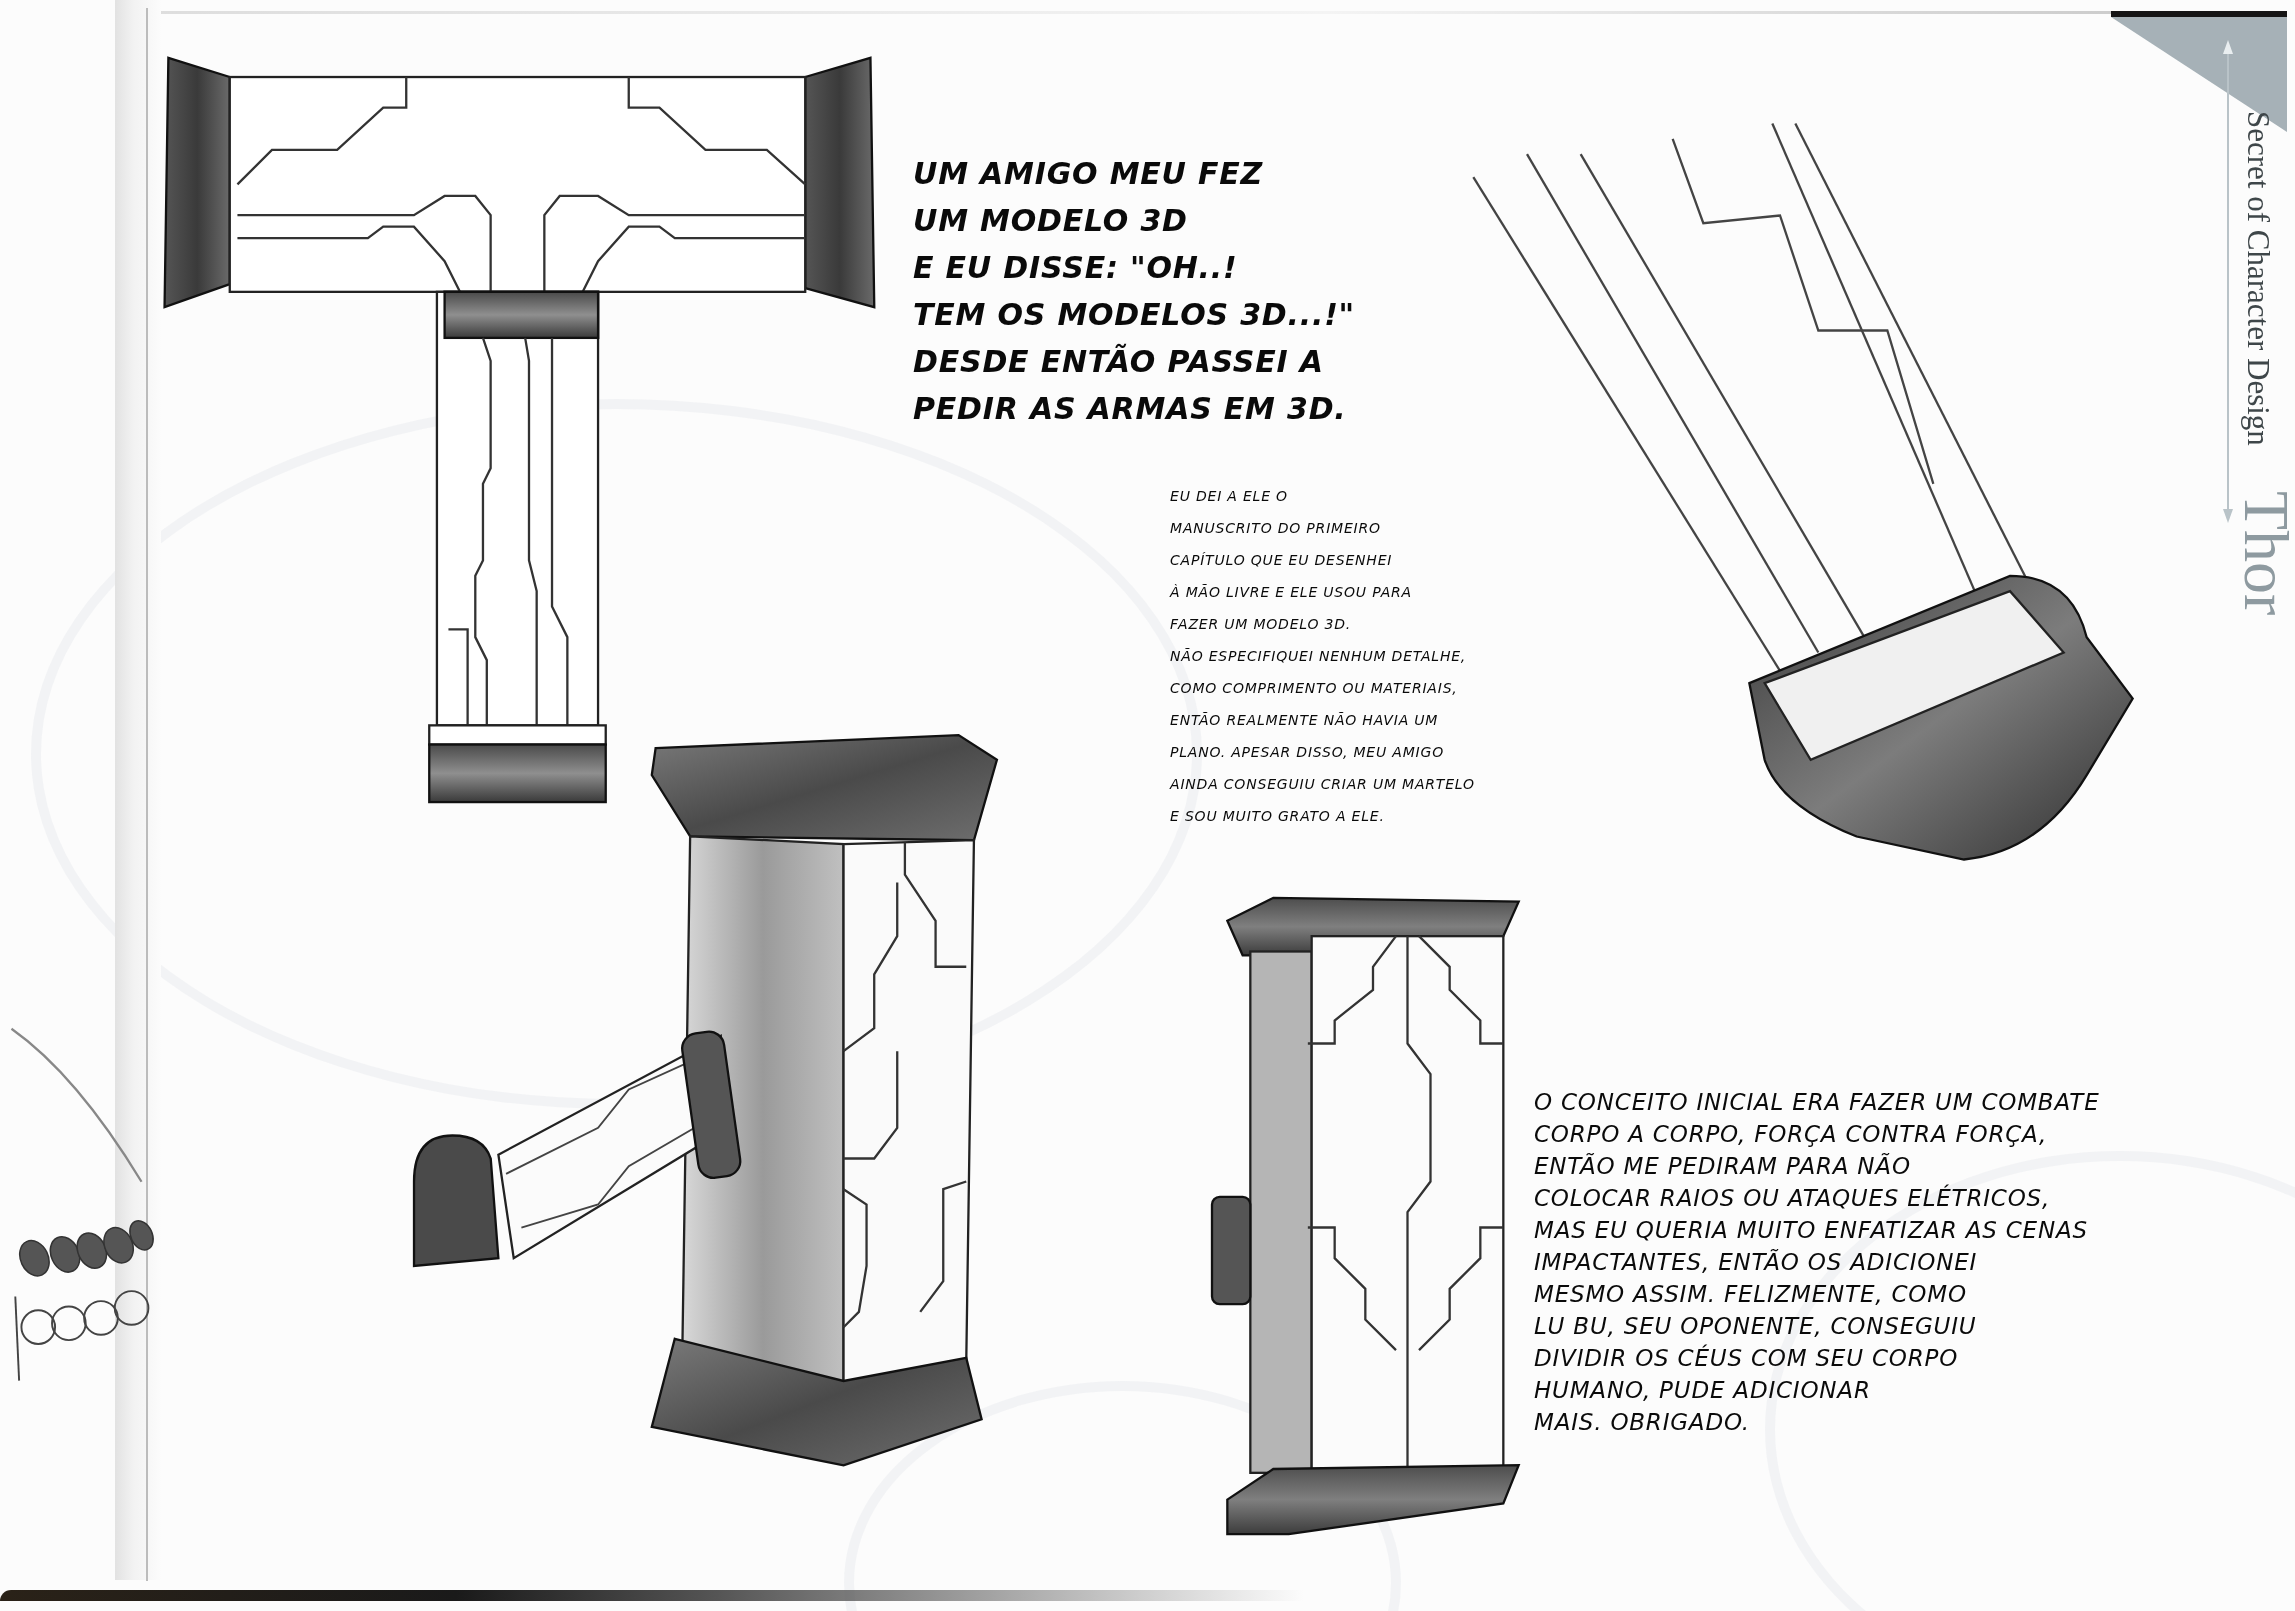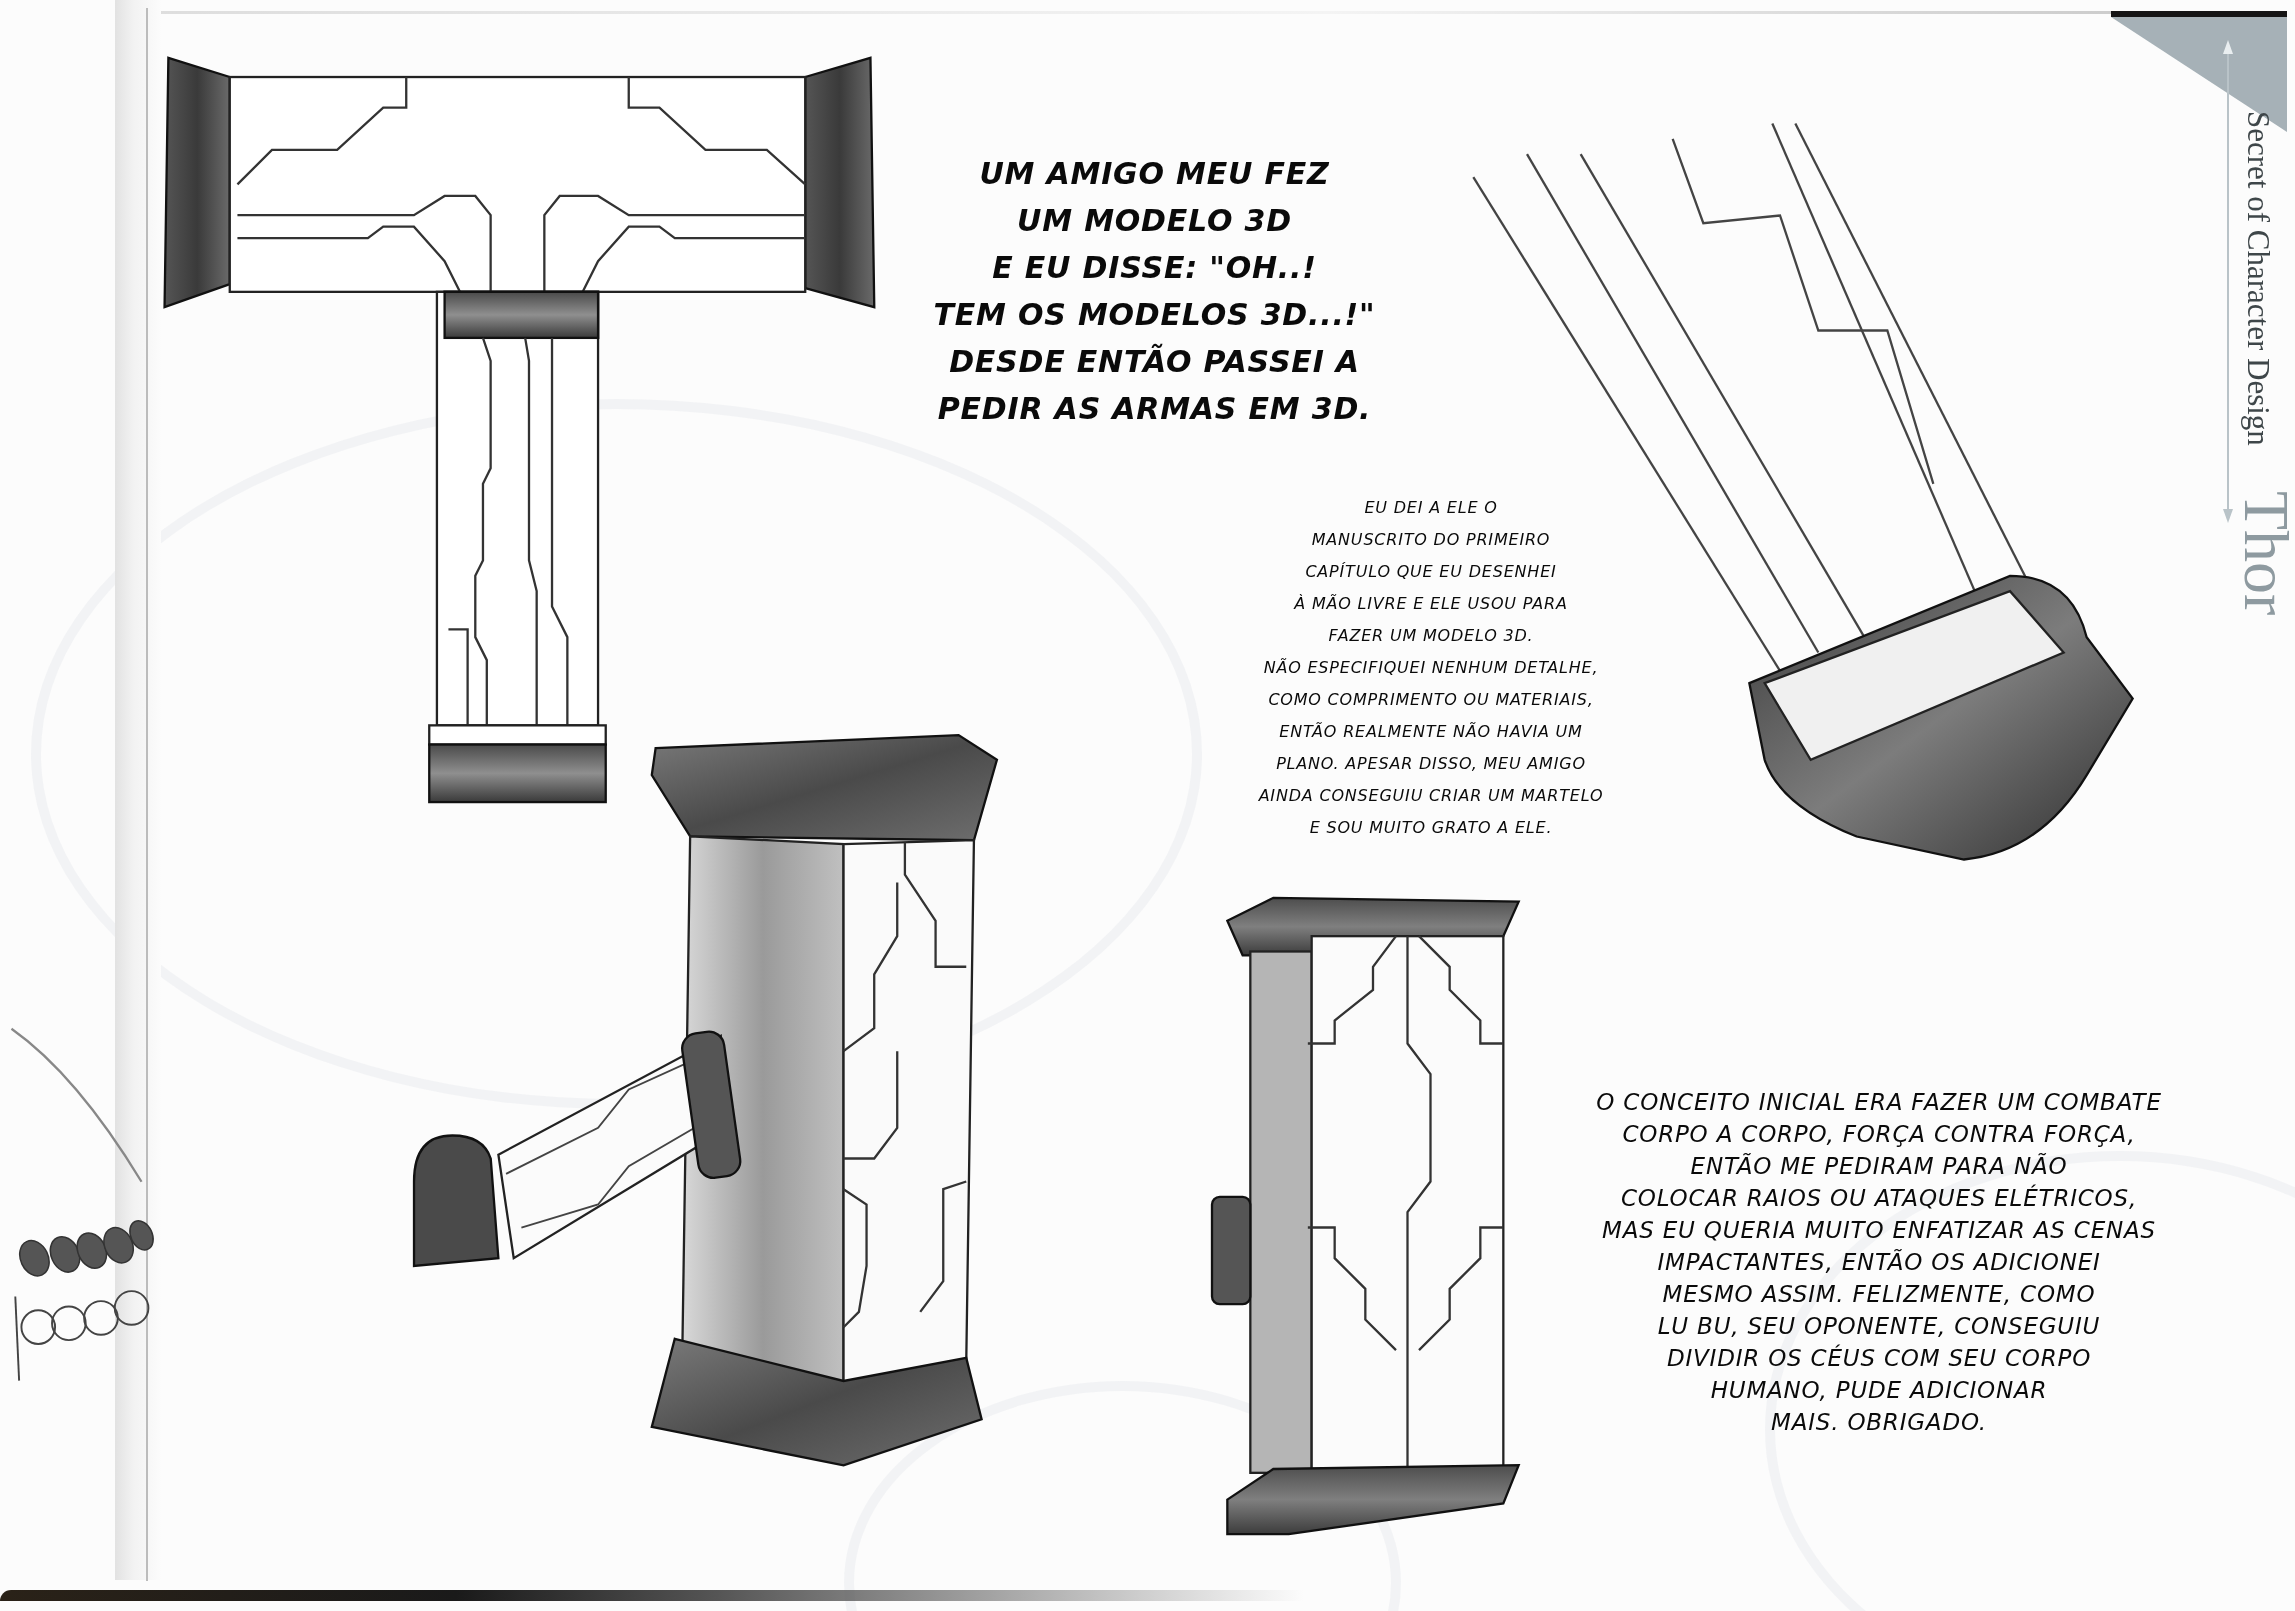--- a/index.html
+++ b/index.html
@@ -37,26 +37,26 @@
     font-size: 31px; color: #3e4649; letter-spacing: 0; white-space: nowrap;
   }
   .vt-thor {
     position: absolute; left: 2229px; top: 491px;
     writing-mode: vertical-rl; font-family: "Liberation Serif", serif;
     font-size: 64px; color: #8e9aa0; white-space: nowrap;
   }
 
   
   .caption {
-    position: absolute; text-align: center; color: #0a0a0a;
+    position: absolute; text-align: left; color: #0a0a0a;
     font-family: "DejaVu Sans", sans-serif; font-style: oblique; font-weight: bold;
     text-transform: uppercase; white-space: pre-line; letter-spacing: 0.8px;
   }
   .caption-1 { left: 913px; top: 150px; width: 483px; font-size: 30px; line-height: 47px; }
-  .caption-2 { left: 1170px; top: 492px; width: 522px; font-size: 16px; line-height: 32px; font-weight: normal; }
+  .caption-2 { left: 1170px; top: 480px; width: 522px; font-size: 14px; line-height: 32px; font-weight: normal; }
   .caption-3 { left: 1534px; top: 1086px; width: 690px; font-size: 23px; line-height: 32px; font-weight: normal; }
 
   
   .drawing { position: absolute; }
   svg { position: absolute; left: 0; top: 0; overflow: visible; }
 </style>
 </head>
 <body>
 
 <div class="page">

